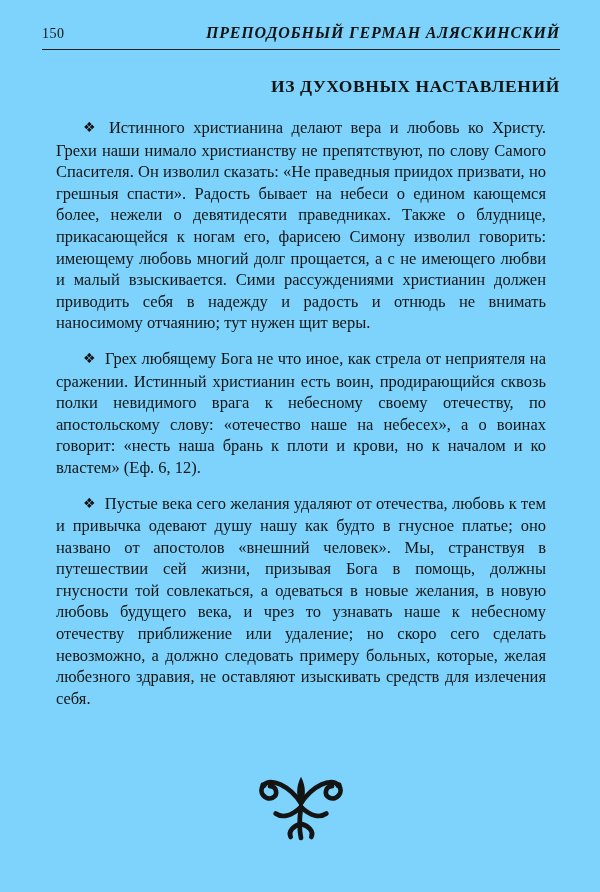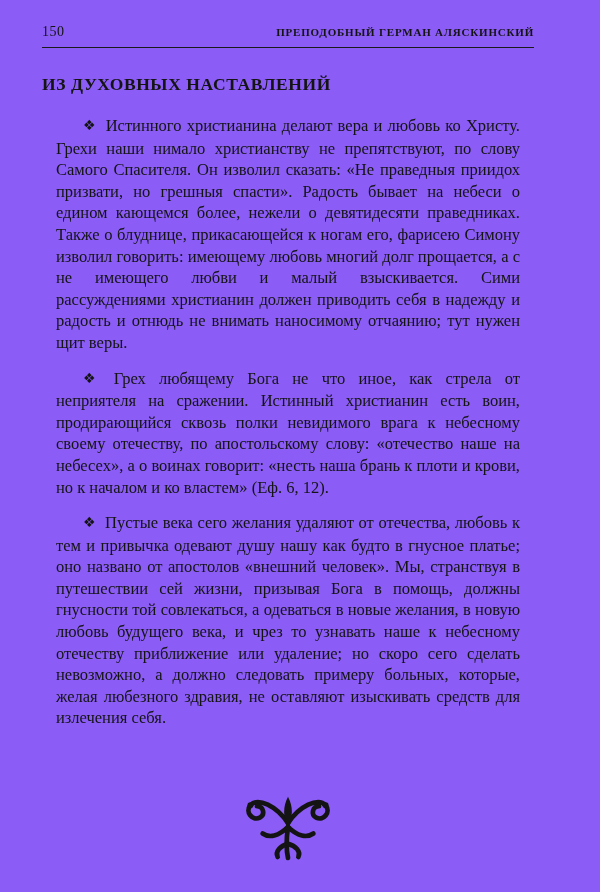--- a/index.html
+++ b/index.html
@@ -4,48 +4,49 @@
 <style>
   html, body {
     margin: 0;
     padding: 0;
     background: #ffffff;
   }
   .page {
     position: relative;
     width: 600px;
     height: 892px;
-    background: #8b5cf6;
+    background: #7dd3fc;
     color: #141414;
     font-family: "Liberation Serif", serif;
     box-sizing: border-box;
-    padding: 24px 66px 0 42px;
+    padding: 24px 40px 0 42px;
     overflow: hidden;
   }
   
   .running-head {
     display: flex;
     justify-content: space-between;
     align-items: baseline;
     padding-bottom: 7px;
     border-bottom: 1px solid #1a1a1a;
   }
   .page-number {
     font-size: 14px;
     letter-spacing: 0.5px;
   }
   .running-title {
-    font-size: 11px;
+    font-size: 16px;
     font-weight: bold;
     letter-spacing: 0.8px;
+    font-style: italic;
   }
   
   .section-heading {
     margin: 26px 0 20px 0;
-    text-align: left;
+    text-align: right;
     font-size: 17.5px;
     font-weight: bold;
     letter-spacing: 0.6px;
   }
   
   .body-text {
     text-align: justify;
   }
   .body-text p {
     margin: 14px;

